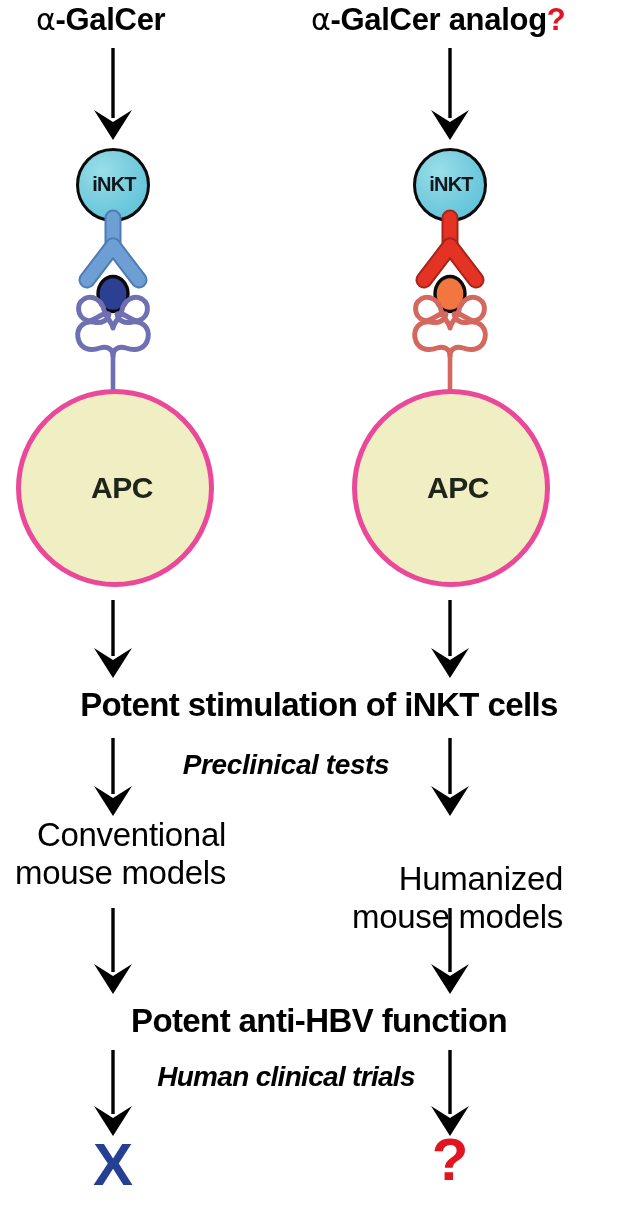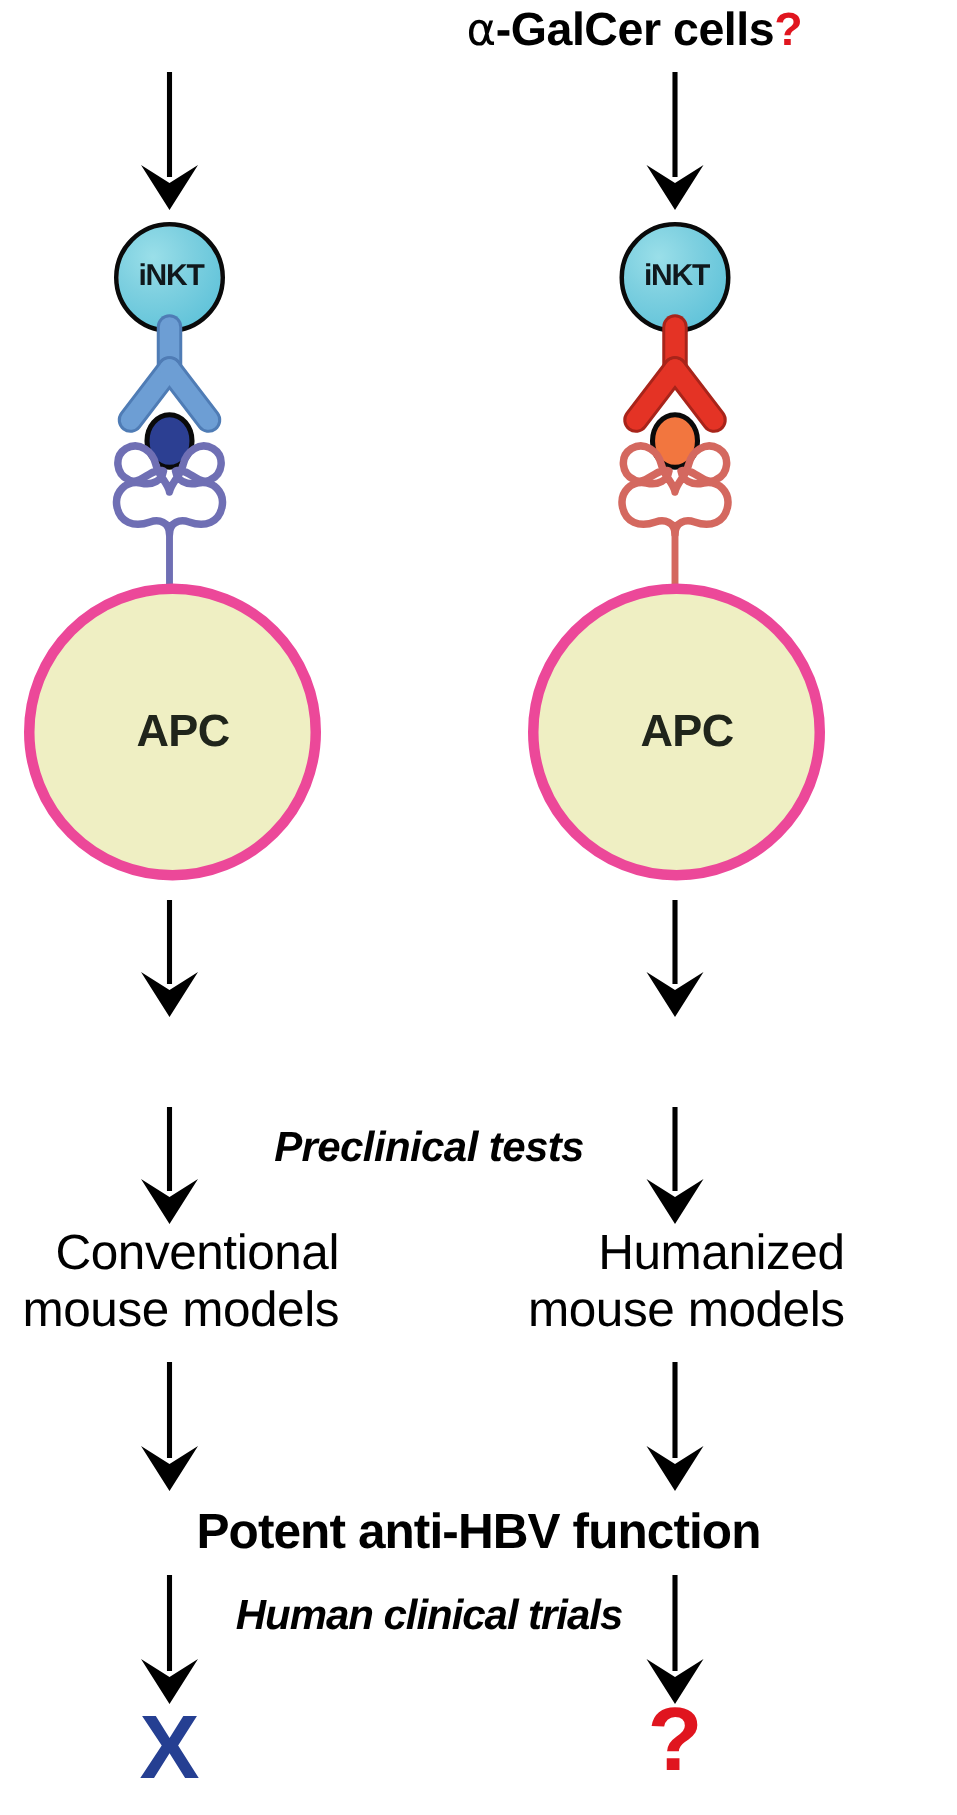--- a/index.html
+++ b/index.html
@@ -50,39 +50,42 @@
     background:radial-gradient(circle at 34% 30%, #9adfe9 0%, #7ed0e0 38%, #63c4da 78%, #59bcd4 100%);
     box-sizing:border-box;
     display:flex;align-items:center;justify-content:center;
   }
   .inkt span{
     font-size:20px;font-weight:bold;letter-spacing:-0.8px;color:#10181c;
     transform:translate(1px,-1px);
   }
   .apc{
     width:198px;height:198px;border-radius:50%;
-    border:7px solid #ec4899;
+    border:5px solid #ec4899;
     background:#efefc3;
     box-sizing:border-box;
     display:flex;align-items:center;justify-content:center;
   }
   .apc span{
     font-size:30px;font-weight:bold;letter-spacing:-0.4px;color:#20251b;
     transform:translate(7px,0);
   }
   svg{display:block;overflow:visible;}
 </style>
 </head>
 <body>
 
 <div class="stage">
 
+  <div class="abs hdr" style="left:36px;top:4px;">
+    <span class="greek">α</span><span>-GalCer</span>
+  </div>
 
   <div class="abs hdr" style="left:311px;top:4px;">
-    <span class="greek">α</span><span>-GalCer cells</span><span class="qm">?</span>
+    <span class="greek">α</span><span>-GalCer analog</span><span class="qm">?</span>
   </div>
 
   <div class="abs" style="left:88px;top:48px;">
     <svg width="50" height="92" viewBox="0 0 50 92">
       <line x1="25" y1="0" x2="25" y2="70" stroke="#000" stroke-width="3.4"></line>
       <path d="M6 62 L25 92 L44 62 L25 74 Z" fill="#000"></path>
     </svg>
   </div>
 
   <div class="abs" style="left:425px;top:48px;">
@@ -185,20 +188,21 @@
       <path d="M6 48 L25 78 L44 48 L25 60 Z" fill="#000"></path>
     </svg>
   </div>
   <div class="abs" style="left:425px;top:600px;">
     <svg width="50" height="78" viewBox="0 0 50 78">
       <line x1="25" y1="0" x2="25" y2="56" stroke="#000" stroke-width="3.4"></line>
       <path d="M6 48 L25 78 L44 48 L25 60 Z" fill="#000"></path>
     </svg>
   </div>
 
+  <div class="abs band" style="left:0;top:688px;">Potent stimulation of iNKT cells</div>
 
   <div class="abs" style="left:88px;top:738px;">
     <svg width="50" height="78" viewBox="0 0 50 78">
       <line x1="25" y1="0" x2="25" y2="56" stroke="#000" stroke-width="3.4"></line>
       <path d="M6 48 L25 78 L44 48 L25 60 Z" fill="#000"></path>
     </svg>
   </div>
   <div class="abs" style="left:425px;top:738px;">
     <svg width="50" height="78" viewBox="0 0 50 78">
       <line x1="25" y1="0" x2="25" y2="56" stroke="#000" stroke-width="3.4"></line>
@@ -206,21 +210,21 @@
     </svg>
   </div>
 
   <div class="abs italic-lbl" style="left:0;top:751px;">Preclinical tests</div>
 
   <div class="abs model-lbl" style="left:0;top:816px;width:226px;">
     <div>Conventional</div>
     <div>mouse models</div>
   </div>
 
-  <div class="abs model-lbl" style="left:337px;top:816px;width:226px;">
+  <div class="abs model-lbl" style="left:337px;top:860px;width:226px;">
     <div>Humanized</div>
     <div>mouse models</div>
   </div>
 
   <div class="abs" style="left:88px;top:908px;">
     <svg width="50" height="86" viewBox="0 0 50 86">
       <line x1="25" y1="0" x2="25" y2="64" stroke="#000" stroke-width="3.4"></line>
       <path d="M6 56 L25 86 L44 56 L25 68 Z" fill="#000"></path>
     </svg>
   </div>

